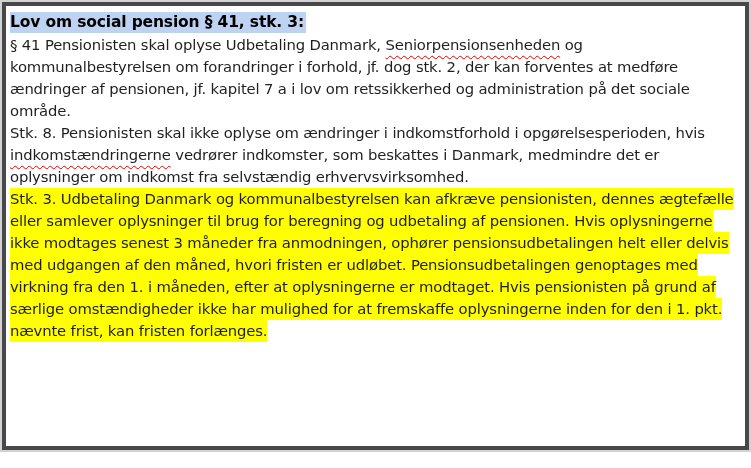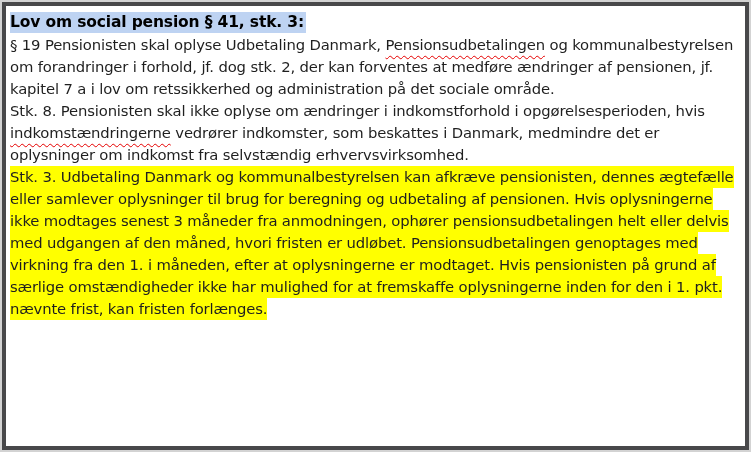--- a/index.html
+++ b/index.html
@@ -65,19 +65,19 @@
   }
 </style>
 </head>
 <body>
 
 <div class="frame">
   <div class="inner-frame">
     <div class="content">
       <p class="para title-line"><span class="title-mark">Lov om social pension § 41, stk. 3:</span></p>
       <div id="paragraph-list">
-          <p class="para"><span class="">§ 19 Pensionisten skal oplyse Udbetaling Danmark, </span><span class="u sq">Pensionsudbetalingen</span><span class=""> og kommunalbestyrelsen om forandringer i forhold, jf. dog stk. 2, der kan forventes at medføre ændringer af pensionen, jf. kapitel 7 a i lov om retssikkerhed og administration på det sociale område.</span></p>
+          <p class="para"><span class="">§ 41 Pensionisten skal oplyse Udbetaling Danmark, </span><span class="u sq">Seniorpensionsenheden</span><span class=""> og kommunalbestyrelsen om forandringer i forhold, jf. dog stk. 2, der kan forventes at medføre ændringer af pensionen, jf. kapitel 7 a i lov om retssikkerhed og administration på det sociale område.</span></p>
           <p class="para"><span class="">Stk. 8. Pensionisten skal ikke oplyse om ændringer i indkomstforhold i opgørelsesperioden, hvis </span><span class="u sq">indkomstændringerne</span><span class=""> vedrører indkomster, som beskattes i Danmark, medmindre det er oplysninger om indkomst fra selvstændig erhvervsvirksomhed.</span></p>
           <p class="para"><span class="hl">Stk. 3. Udbetaling Danmark og kommunalbestyrelsen kan afkræve pensionisten, dennes ægtefælle eller samlever </span><span class="b hl">oplysninger til brug for beregning og udbetaling af pensionen.</span><span class="hl"> Hvis oplysningerne ikke modtages senest 3 måneder fra anmodningen, ophører pensionsudbetalingen helt eller delvis med udgangen af den måned, hvori fristen er udløbet. Pensionsudbetalingen genoptages med virkning fra den 1. i måneden, efter at oplysningerne er modtaget. Hvis pensionisten på grund af særlige omstændigheder ikke har mulighed for at fremskaffe oplysningerne inden for den i 1. pkt. nævnte frist, kan fristen forlænges.</span></p>
         </div>
     </div>
   </div>
 </div>
 
 </body></html>

